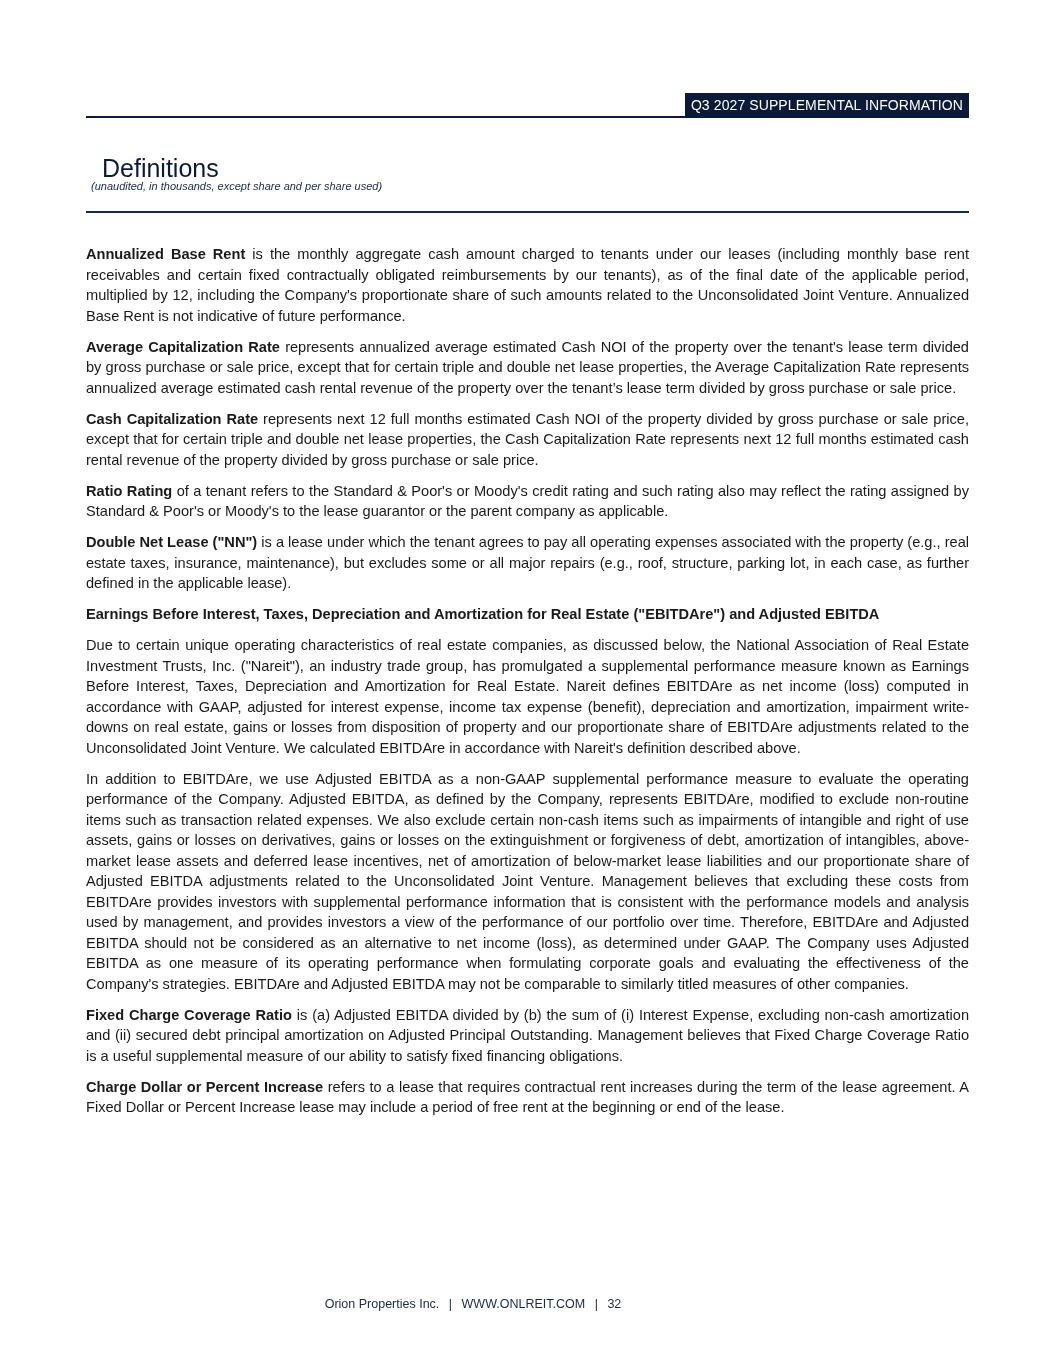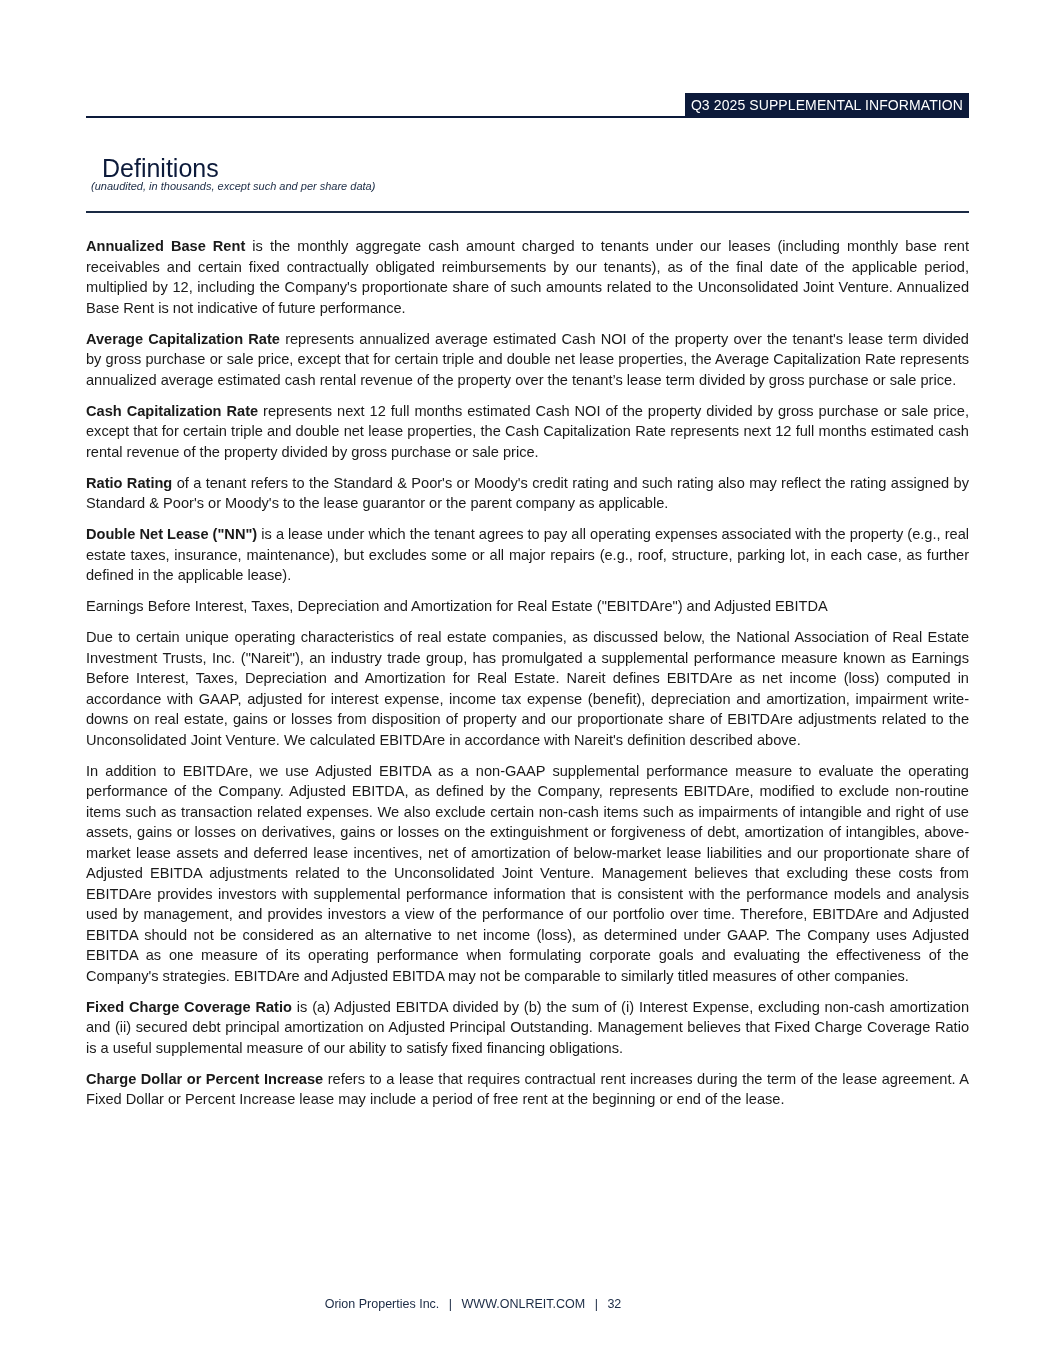--- a/index.html
+++ b/index.html
@@ -4,36 +4,36 @@
 <style>
   html, body { margin: 0; padding: 0; background: #ffffff; }
   body { width: 1055px; height: 1365px; position: relative; overflow: hidden;
          font-family: "Liberation Sans", sans-serif; color: #1a1a1a; }
   .header-rule { position: absolute; left: 86px; top: 116px; width: 883px; height: 2px; background: #0c1a3a; }
   .header-badge { position: absolute; right: 86px; top: 93px; height: 24px; background: #0c1a3a; color: #fff;
                   font-size: 14px; line-height: 24px; padding: 0 6px; letter-spacing: 0.1px; }
   .title { position: absolute; left: 91px; top: 143px; font-size: 25px; font-weight: normal; color: #0c1a3a; margin: 11px; }
   .subtitle { position: absolute; left: 91px; top: 180px; font-size: 11px; font-style: italic; color: #1a2a44; }
   .title-rule { position: absolute; left: 86px; top: 211px; width: 883px; height: 2px; background: #1a2a44; }
-  .content { position: absolute; left: 86px; top: 236px; width: 883px; font-size: 14.6px; line-height: 20.5px;
+  .content { position: absolute; left: 86px; top: 244px; width: 883px; font-size: 14.6px; line-height: 20.5px;
              text-align: justify; }
   .content p { margin: 0 0 10.5px 0; }
   .content b { font-weight: bold; }
-  .section-head { font-weight: normal; margin: 0 0 8px 0; }
+  .section-head { font-weight: bold; margin: 0 0 8px 0; }
   .footer { position: absolute; left: 0; width: 946px; top: 1297px; text-align: center; font-size: 12.5px; color: #1a2a44; }
   .footer .sep { margin: 0 6px; }
 </style>
 </head>
 <body>
 
 <div class="header-rule"></div>
-<div class="header-badge">Q3 2025 SUPPLEMENTAL INFORMATION</div>
+<div class="header-badge">Q3 2027 SUPPLEMENTAL INFORMATION</div>
 
 <h1 class="title">Definitions</h1>
-<div class="subtitle">(unaudited, in thousands, except such and per share data)</div>
+<div class="subtitle">(unaudited, in thousands, except share and per share used)</div>
 <div class="title-rule"></div>
 
 <div class="content">
   <p><b>Annualized Base Rent</b><span> is the monthly aggregate cash amount charged to tenants under our leases (including monthly base rent receivables and certain fixed contractually obligated reimbursements by our tenants), as of the final date of the applicable period, multiplied by 12, including the Company's proportionate share of such amounts related to the Unconsolidated Joint Venture. Annualized Base Rent is not indicative of future performance.</span></p>
   <p><b>Average Capitalization Rate</b><span> represents annualized average estimated Cash NOI of the property over the tenant's lease term divided by gross purchase or sale price, except that for certain triple and double net lease properties, the Average Capitalization Rate represents annualized average estimated cash rental revenue of the property over the tenant’s lease term divided by gross purchase or sale price.</span></p>
   <p><b>Cash Capitalization Rate</b><span> represents next 12 full months estimated Cash NOI of the property divided by gross purchase or sale price, except that for certain triple and double net lease properties, the Cash Capitalization Rate represents next 12 full months estimated cash rental revenue of the property divided by gross purchase or sale price.</span></p>
   <p><b>Ratio Rating</b><span> of a tenant refers to the Standard &amp; Poor's or Moody's credit rating and such rating also may reflect the rating assigned by Standard &amp; Poor's or Moody's to the lease guarantor or the parent company as applicable.</span></p>
   <p><b>Double Net Lease ("NN")</b><span> is a lease under which the tenant agrees to pay all operating expenses associated with the property (e.g., real estate taxes, insurance, maintenance), but excludes some or all major repairs (e.g., roof, structure, parking lot, in each case, as further defined in the applicable lease).</span></p>
 
   <p class="section-head">Earnings Before Interest, Taxes, Depreciation and Amortization for Real Estate ("EBITDAre") and Adjusted EBITDA</p>

